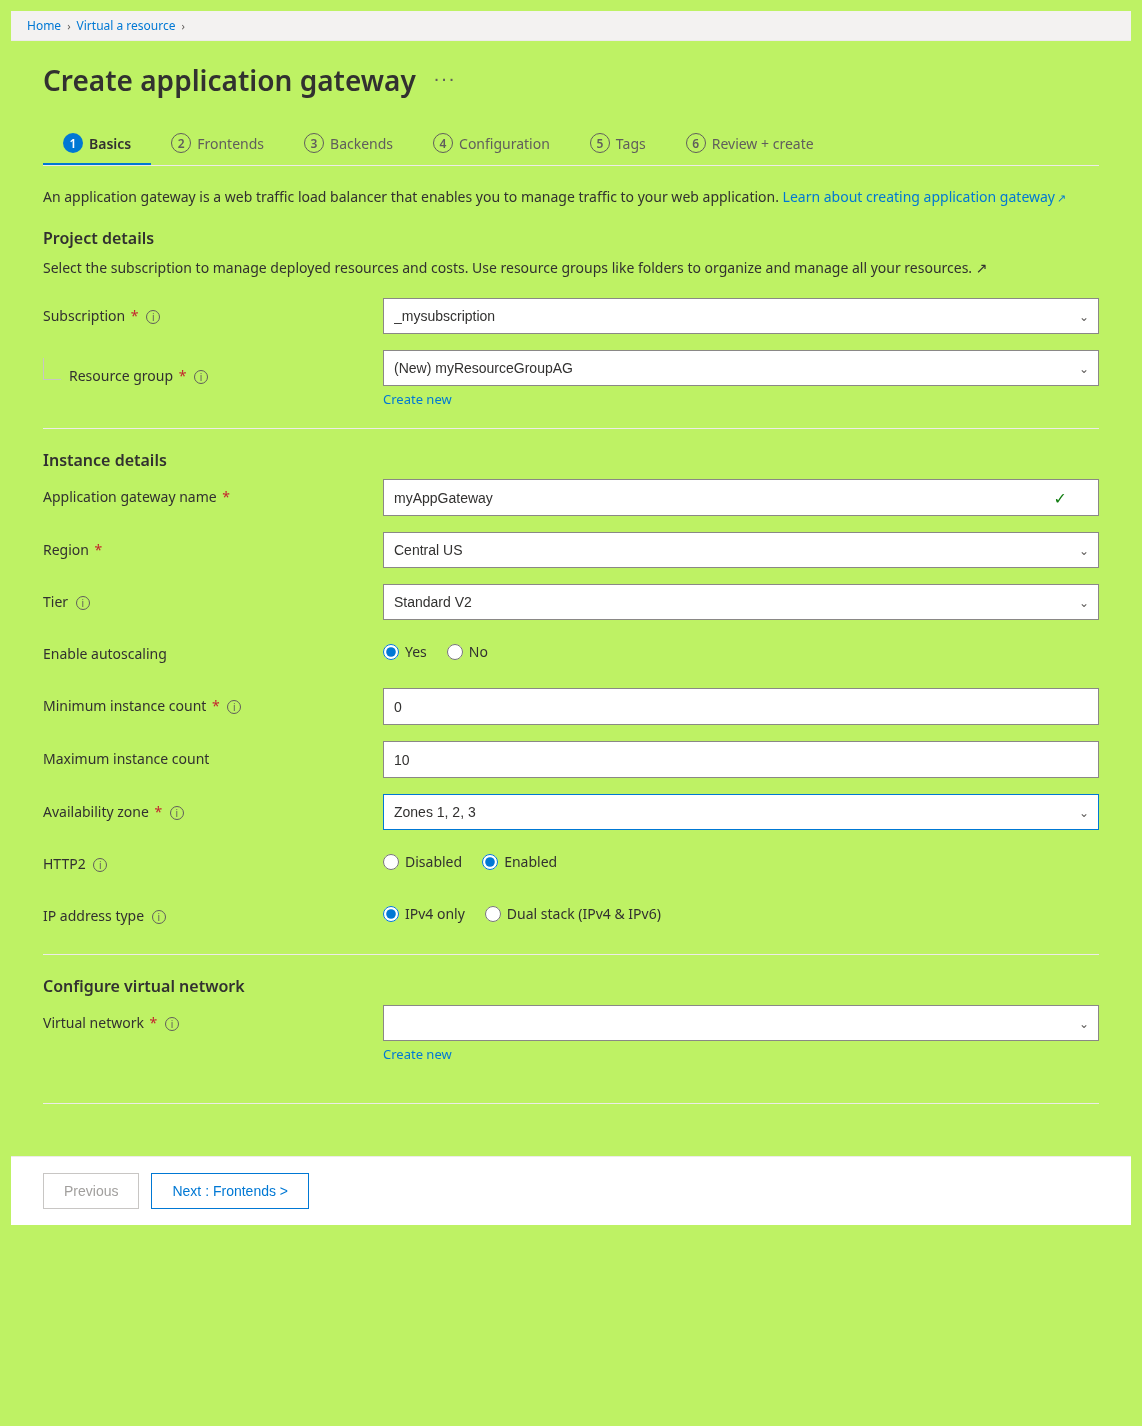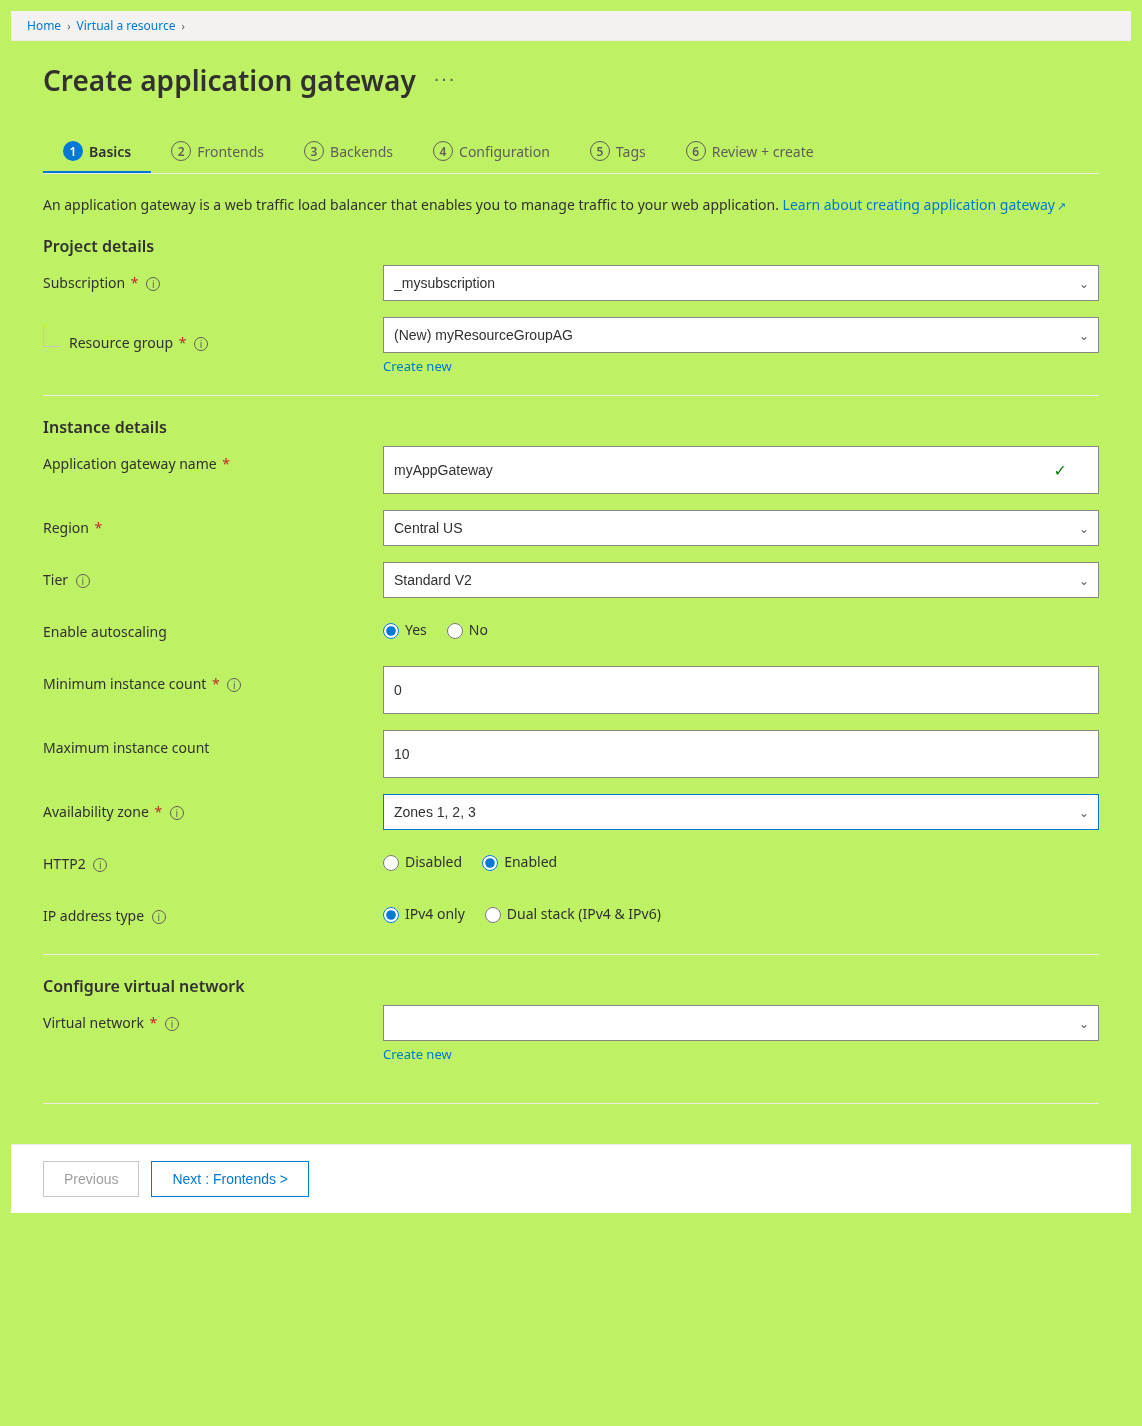--- a/index.html
+++ b/index.html
@@ -38,21 +38,21 @@
     
     .main-content {
       padding: 20px 32px 20px 32px;
     }
 
     
     .title-row {
       display: flex;
       align-items: flex-start;
       gap: 12px;
-      margin-bottom: 32px;
+      margin-bottom: 24px;
     }
     .page-title {
       font-size: 28px;
       font-weight: 600;
       color: #323130;
     }
     .ellipsis-btn {
       background: none;
       border: none;
       cursor: pointer;
@@ -208,21 +208,21 @@
       right: 32px;
       top: 50%;
       transform: translateY(-50%);
       color: #107c10;
       font-size: 16px;
     }
 
     
     .text-input {
       width: 100%;
-      height: 48px;
+      height: 37px;
       border: 1px solid #8a8886;
       padding: 0 10px;
       font-size: 14px;
       color: #323130;
       background: #fff;
     }
 
     
     .create-new-link {
       color: #0078d4;
@@ -235,21 +235,21 @@
 
     
     .radio-group {
       display: flex;
       align-items: center;
       gap: 20px;
       padding-top: 6px;
     }
     .radio-item {
       display: flex;
-      align-items: flex-end;
+      align-items: center;
       gap: 6px;
       cursor: pointer;
       font-size: 14px;
     }
     .radio-item input[type="radio"] {
       accent-color: #0078d4;
       width: 16px;
       height: 16px;
       cursor: pointer;
     }
@@ -264,20 +264,21 @@
     
     .bottom-bar {
       position: sticky;
       bottom: 0;
       background: #fff;
       border-top: 1px solid #edebe9;
       padding: 16px 32px;
       display: flex;
       align-items: center;
       gap: 12px;
+      margin-top: 12px;
     }
     .btn-secondary {
       height: 36px;
       padding: 0 20px;
       border: 1px solid #8a8886;
       background: #fff;
       color: #323130;
       font-size: 14px;
       cursor: pointer;
     }
@@ -343,20 +344,23 @@
         <span class="tab-circle">6</span>
         <span>Review + create</span>
       </div>
     </div>
 
     <p class="description">
       <span>An application gateway is a web traffic load balancer that enables you to manage traffic to your web application.</span>&nbsp;<a href="#"><span>Learn about creating application gateway</span><span class="ext-link-icon">↗</span></a>
     </p>
 
     <div class="section-title">Project details</div>
+    <p class="section-desc">
+      <span>Select the subscription to manage deployed resources and costs. Use resource groups like folders to organize and manage all your resources.</span>&nbsp;<span>↗</span>
+    </p>
 
     <div class="form-row">
       <div class="form-label-col">
         <span>Subscription</span>
         <span class="required-star">*</span>
         <span class="info-icon">i</span>
       </div>
       <div class="form-control-col">
         <div class="dropdown-wrapper">
           <select>

